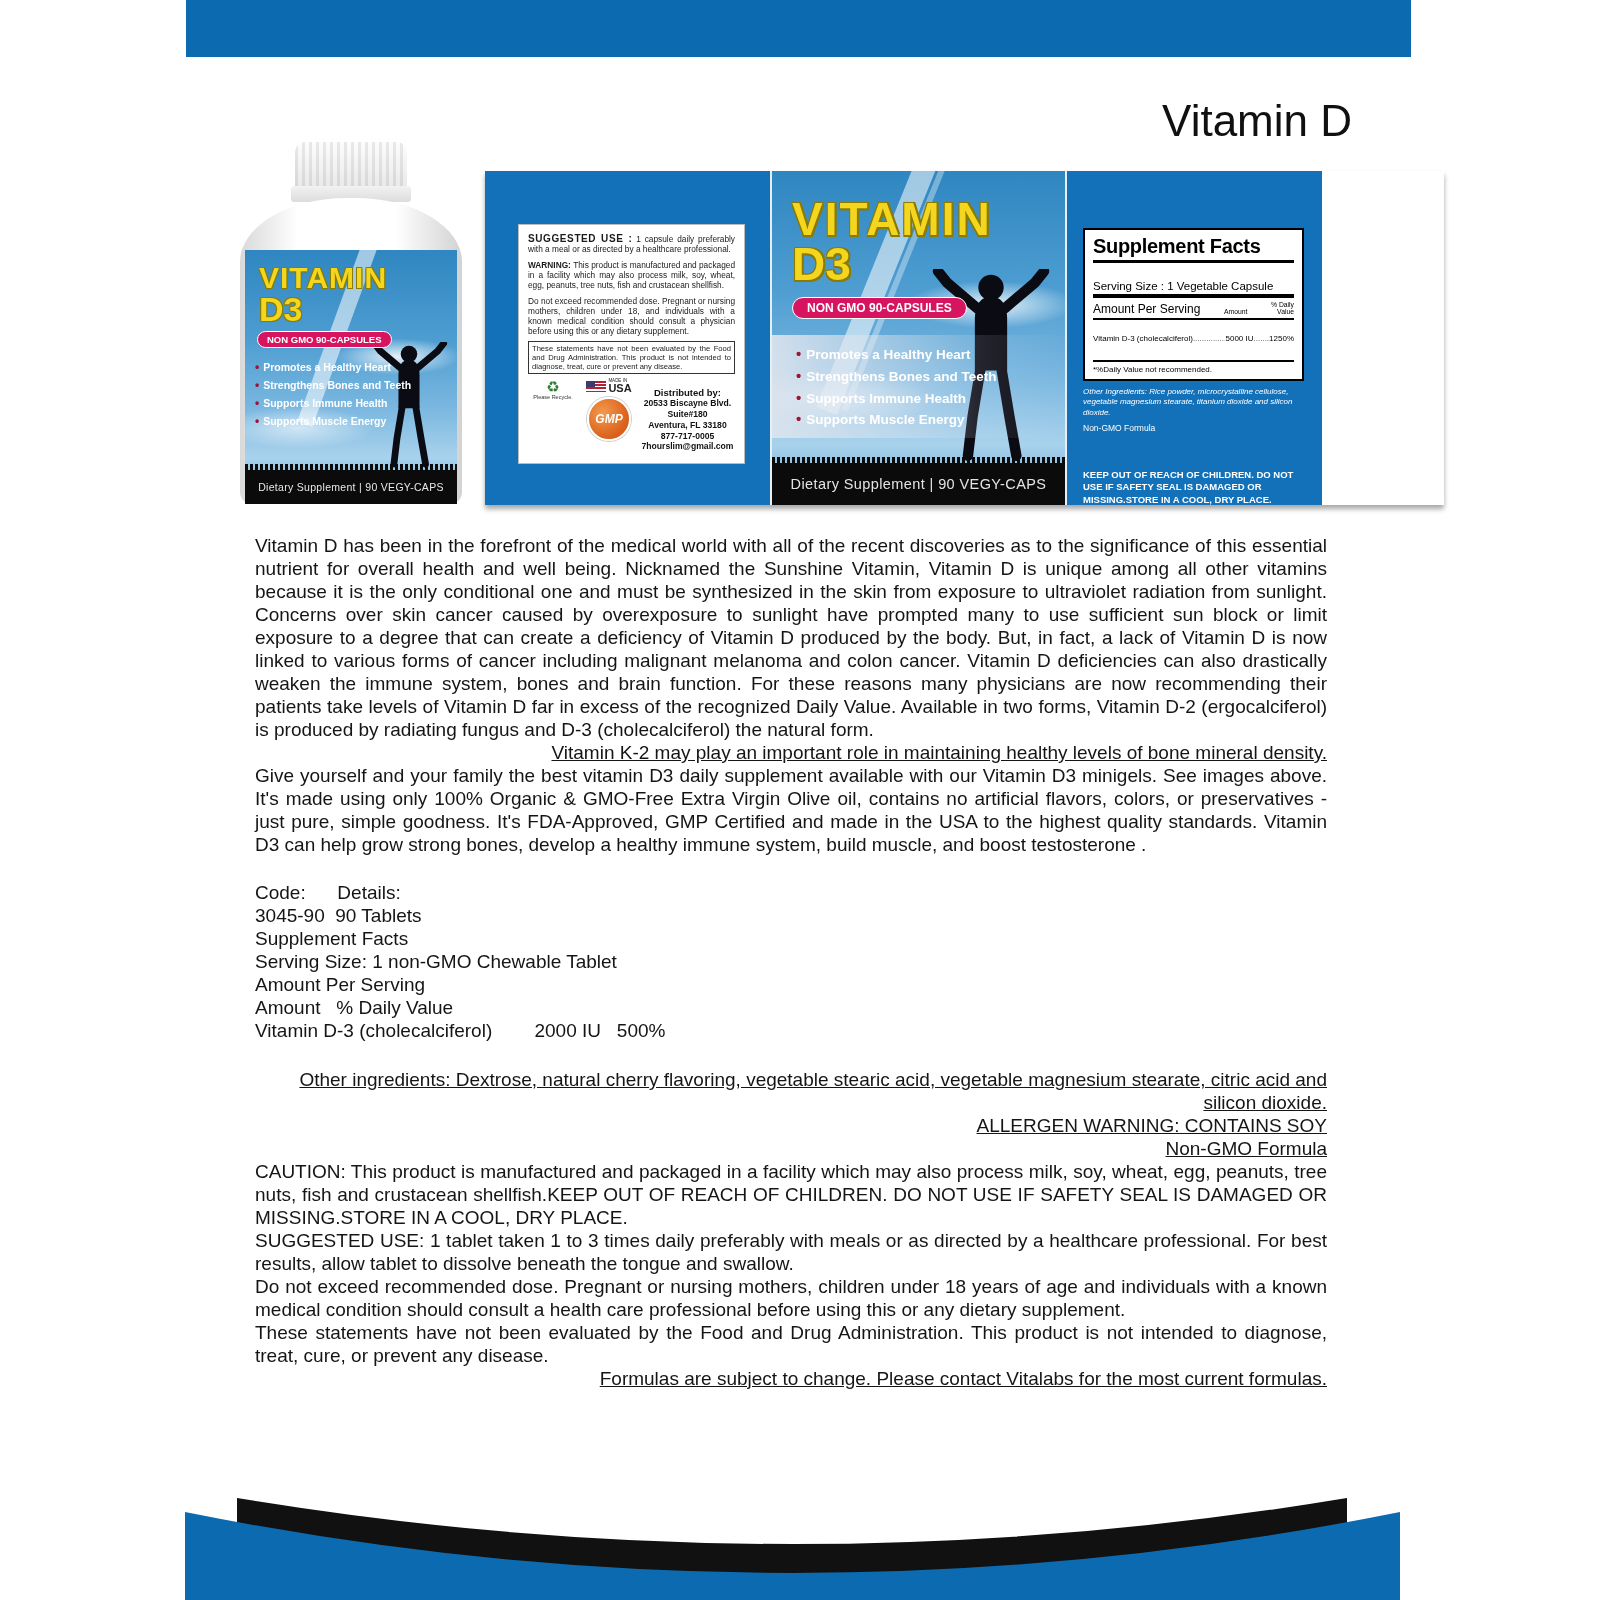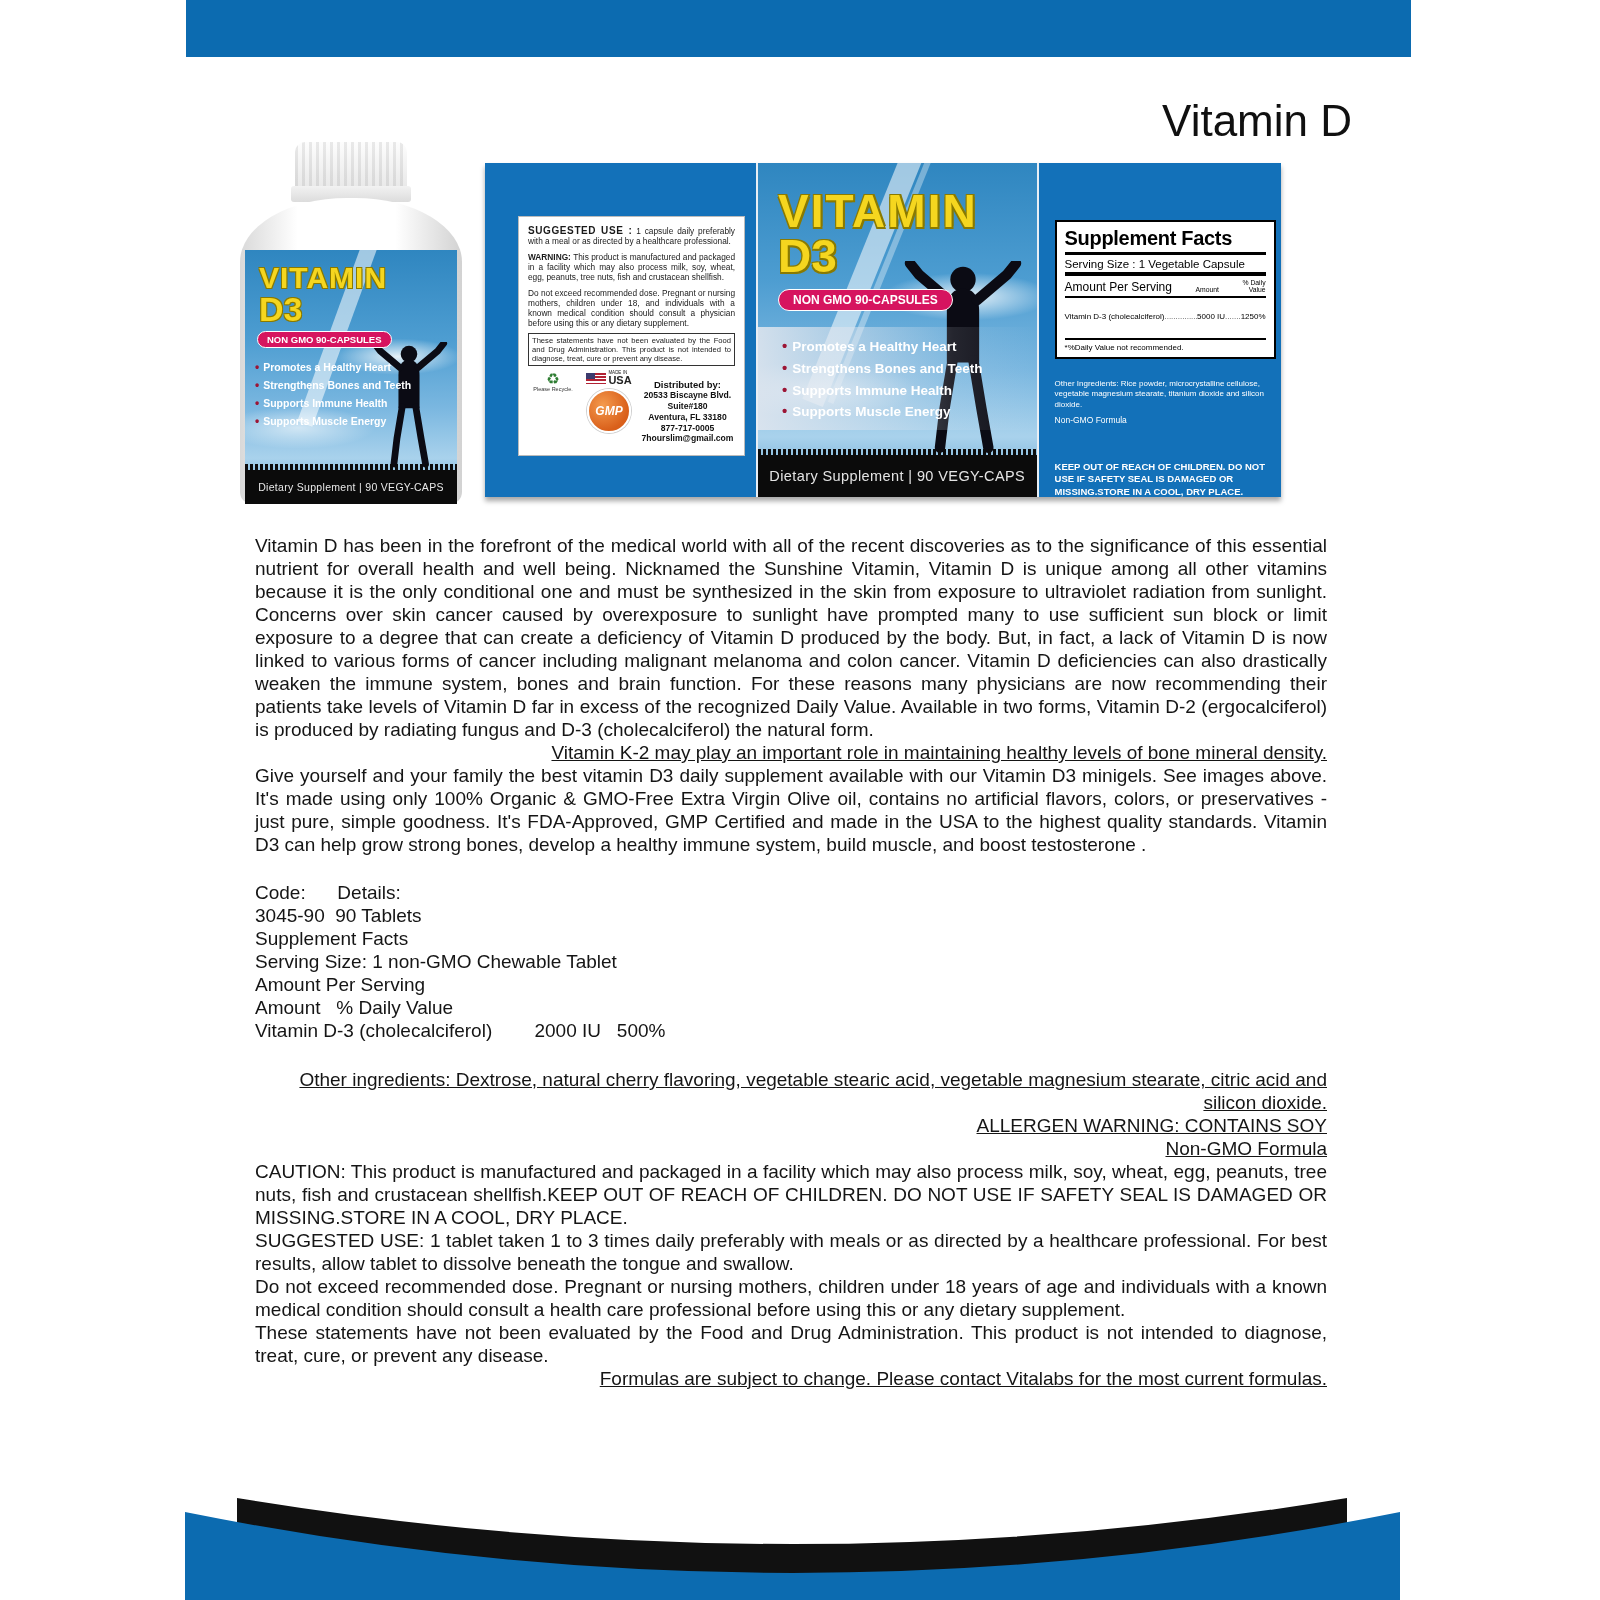--- a/index.html
+++ b/index.html
@@ -43,21 +43,21 @@
        line-height:1.5;}
   .bl-bullets div::before{content:"\2022";color:#9c1535;margin-right:4px;font-size:12px;}
   .bottle-sil{position:absolute;right:2px;bottom:34px;width:92px;height:128px;}
   .black-band{position:absolute;left:0;right:0;bottom:0;background:#0b0b0b;color:#e8e8e8;
        display:flex;align-items:center;justify-content:center;}
   .bl-band{height:34px;font-size:10.5px;letter-spacing:.3px;}
   .black-band::before{content:"";position:absolute;top:-6px;left:0;right:0;height:6px;
        background:repeating-linear-gradient(90deg,#0b0b0b 0 3px,transparent 3px 5px);}
 
   
-  .strip{left:485px;top:163px;width:796px;height:334px;display:flex;
+  .strip{left:485px;top:171px;width:959px;height:334px;display:flex;
          box-shadow:0 4px 5px rgba(0,0,0,.35);}
   .panel-blue{background:#1371b9;}
   .panel-left{width:285px;position:relative;border-right:2px solid #e8eef4;}
   .panel-center{width:293px;position:relative;overflow:hidden;
        background:
         radial-gradient(ellipse 120px 34px at 75% 40%,rgba(255,255,255,.85),transparent 70%),
         radial-gradient(ellipse 150px 40px at 20% 68%,rgba(255,255,255,.6),transparent 70%),
         linear-gradient(180deg,#2f86c0,#4d9dd1 35%,#7ab7e0 62%,#a9d2ec 82%,#5d9fcd 100%);}
   .panel-right{width:255px;position:relative;border-left:2px solid #e8eef4;}
 
@@ -103,31 +103,31 @@
        background:linear-gradient(90deg,rgba(222,229,238,.9),rgba(222,229,238,.12) 70%,transparent);}
   .cp-bullets div::before{content:"\2022";color:#9c1535;margin-right:5px;font-size:15px;}
   .cp-sil{position:absolute;right:4px;bottom:40px;width:140px;height:196px;}
   .cp-band{height:42px;font-size:14.5px;letter-spacing:.4px;color:#e4e4e4;}
 
   
   .facts-box{position:absolute;left:16px;top:57px;width:221px;background:#fff;border:2px solid #000;
        padding:5px 8px 4px;box-sizing:border-box;color:#000;}
   .sf-title{font-size:20px;font-weight:800;letter-spacing:-.3px;border-bottom:3px solid #000;
        padding-bottom:2px;}
-  .sf-serving{font-size:11.5px;padding:3px 0 2px;border-bottom:4px solid #000;}
+  .sf-serving{font-size:11.5px;padding:17px 0 2px;border-bottom:4px solid #000;}
   .sf-aps{display:flex;align-items:flex-end;justify-content:space-between;padding:3px 0 2px;
        border-bottom:2px solid #000;}
   .sf-aps .big{font-size:12px;}
   .sf-aps .col{font-size:6.8px;text-align:right;line-height:1.1;}
   .sf-row{display:flex;font-size:8px;padding:14px 0 1px;}
   .sf-row .dots{flex:1;overflow:hidden;white-space:nowrap;color:#444;}
   .sf-gap{height:16px;border-bottom:2px solid #000;}
   .sf-note{font-size:8px;padding:3px 0 1px;}
   .rp-text{position:absolute;left:16px;color:#fff;}
-  .rp-other{top:216px;width:224px;font-size:8px;line-height:1.3;}
+  .rp-other{top:216px;width:224px;font-size:8px;line-height:1.3;font-style:italic;}
   .rp-nongmo{top:252px;font-size:8.5px;}
   .rp-keep{top:298px;width:220px;font-size:9.5px;font-weight:800;line-height:1.3;}
 
   
   .copy{left:255px;top:534px;width:1072px;font-size:19px;line-height:23px;color:#151515;}
   .copy p{margin:0;text-align:justify;}
   .copy .noj{text-align:right;text-decoration:underline;}
   .pre{white-space:pre-wrap;}
   .mt-details{margin-top:25px;}
   .mt-other{margin-top:26px;}

